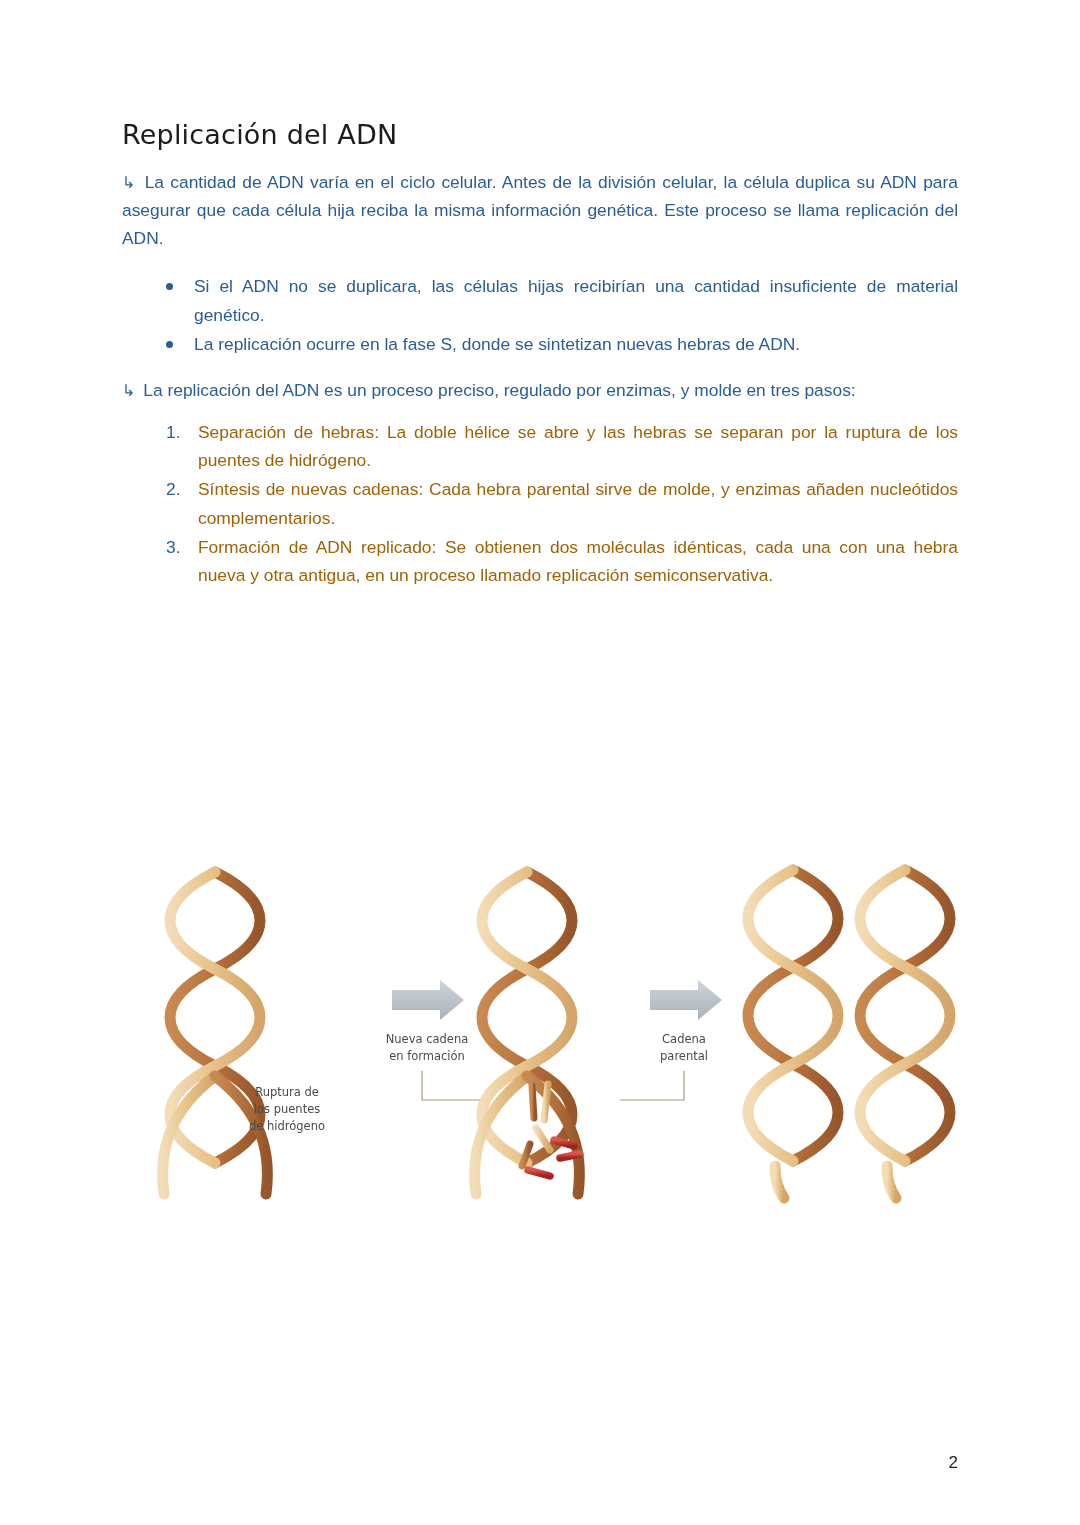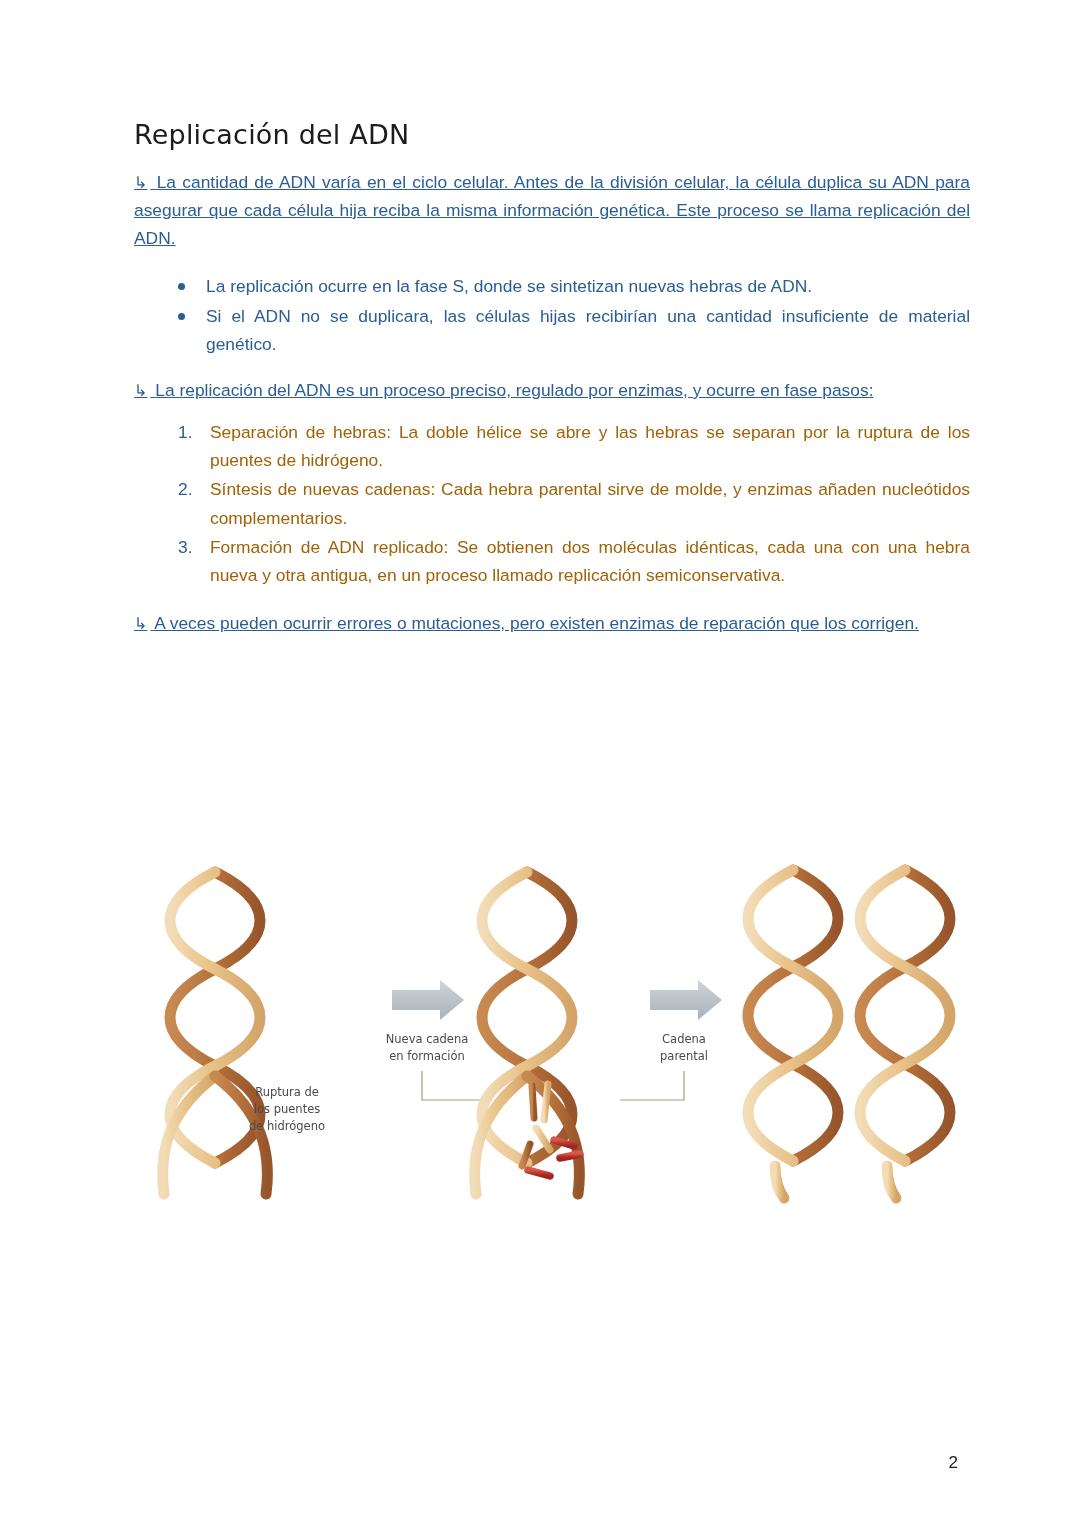--- a/index.html
+++ b/index.html
@@ -11,21 +11,21 @@
     position: relative;
     width: 1080px;
     height: 1525px;
     background: #ffffff;
     font-family: "Liberation Sans", sans-serif;
     overflow: hidden;
   }
 
   .content {
     position: absolute;
-    left: 134px;
+    left: 122px;
     top: 118px;
     width: 836px;
   }
 
   .doc-title {
     font-family: "DejaVu Sans", sans-serif;
     font-size: 27px;
     font-weight: 400;
     color: #1c1c1c;
     letter-spacing: 0.2px;
@@ -33,21 +33,20 @@
     line-height: 1.25;
   }
 
   .para {
     color: #2a5d94;
     font-size: 17.4px;
     line-height: 1.62;
     text-align: justify;
     margin: 0 0 20px 0;
     text-indent: 0;
-    text-decoration: underline;
   }
   .para.tight { margin-bottom: 14px; }
 
   .arrow-marker {
     color: #2a5d94;
     font-size: 16px;
     padding-right: 3px;
   }
 
   ul.bullets {
@@ -125,33 +124,32 @@
 <div class="page">
 
   <div class="content">
 
     <h1 class="doc-title">Replicación del ADN</h1>
 
     <p class="para"><span class="arrow-marker">↳</span> <span>La cantidad de ADN varía en el ciclo celular. Antes de la división celular, la célula duplica su ADN para asegurar que cada célula hija reciba la misma información genética. Este proceso se llama replicación del ADN.</span></p>
 
 
     <ul class="bullets">
+      <li><span>Si el ADN no se duplicara, las células hijas recibirían una cantidad insuficiente de material genético.</span></li>
       <li><span>La replicación ocurre en la fase S, donde se sintetizan nuevas hebras de ADN.</span></li>
-      <li><span>Si el ADN no se duplicara, las células hijas recibirían una cantidad insuficiente de material genético.</span></li>
     </ul>
 
-    <p class="para tight"><span class="arrow-marker">↳</span> <span>La replicación del ADN es un proceso preciso, regulado por enzimas, y ocurre en fase pasos:</span></p>
+    <p class="para tight"><span class="arrow-marker">↳</span> <span>La replicación del ADN es un proceso preciso, regulado por enzimas, y molde en tres pasos:</span></p>
 
     <ol class="steps">
       <li><span>Separación de hebras: La doble hélice se abre y las hebras se separan por la ruptura de los puentes de hidrógeno.</span></li>
       <li><span>Síntesis de nuevas cadenas: Cada hebra parental sirve de molde, y enzimas añaden nucleótidos complementarios.</span></li>
       <li><span>Formación de ADN replicado: Se obtienen dos moléculas idénticas, cada una con una hebra nueva y otra antigua, en un proceso llamado replicación semiconservativa.</span></li>
     </ol>
 
-    <p class="para"><span class="arrow-marker">↳</span> <span>A veces pueden ocurrir errores o mutaciones, pero existen enzimas de reparación que los corrigen.</span></p>
 
   </div>
 
   <div class="figure">
     <svg viewBox="0 0 810 390" xmlns="http://www.w3.org/2000/svg">
       <defs>
         <linearGradient id="bbLight" x1="0" y1="0" x2="1" y2="0">
           <stop offset="0%" stop-color="#f3ddb8"></stop>
           <stop offset="45%" stop-color="#e8c38a"></stop>
           <stop offset="100%" stop-color="#d4a469"></stop>

